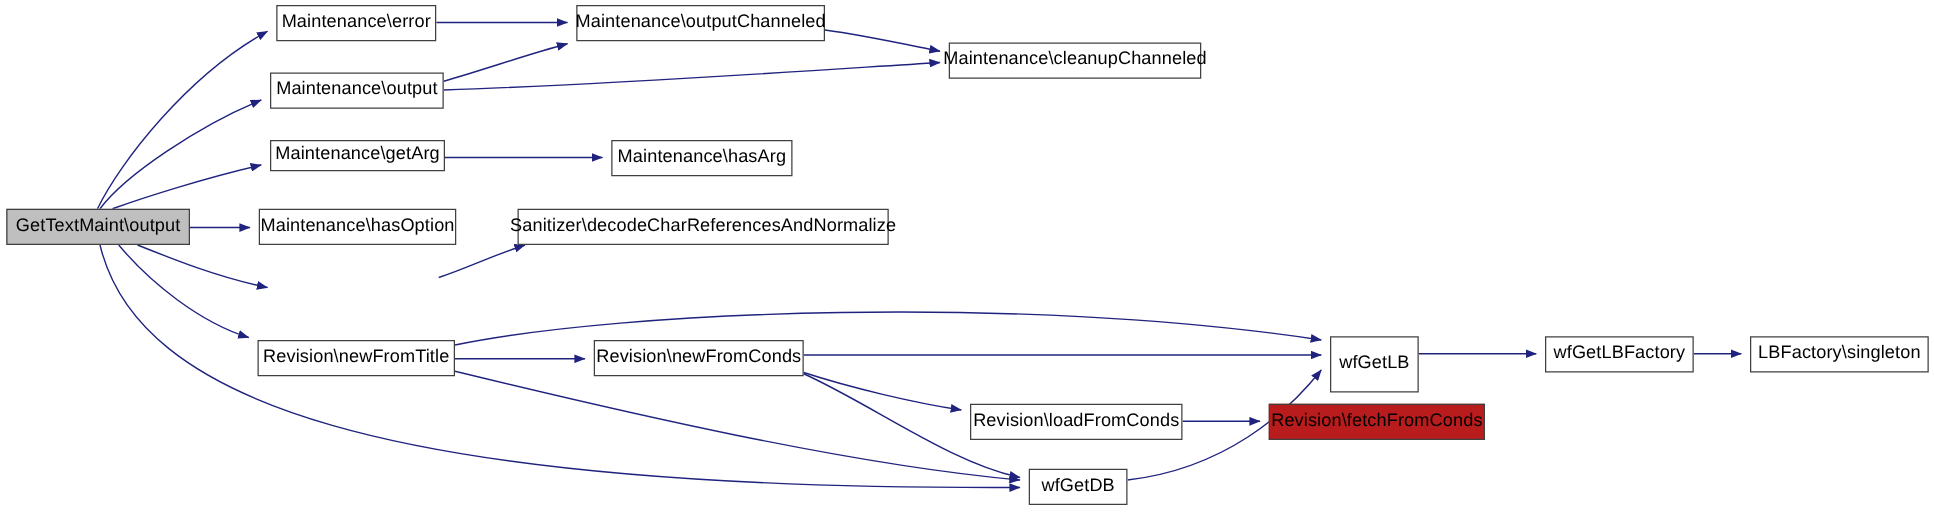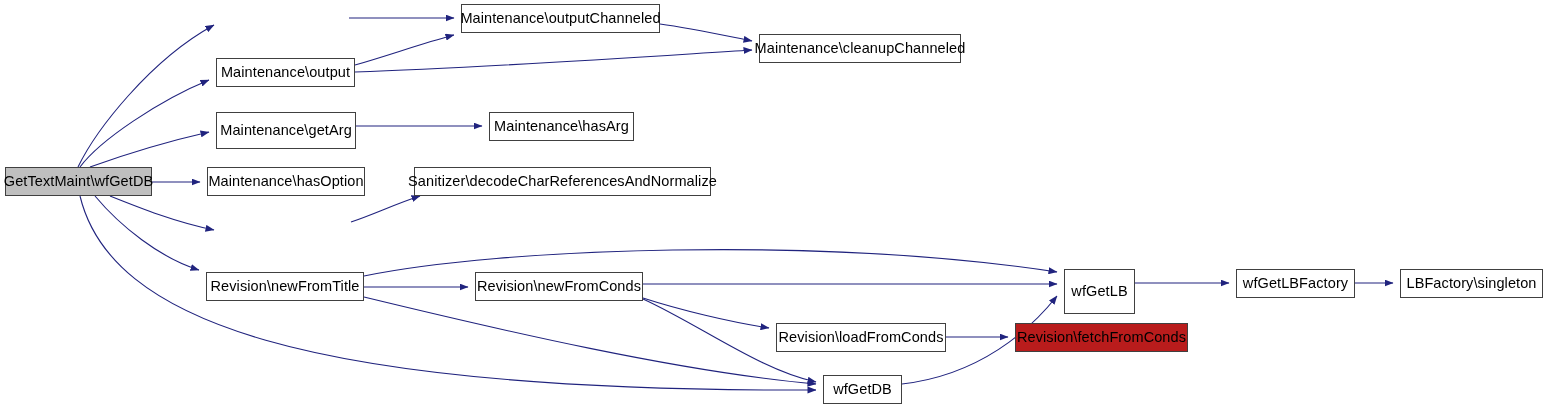--- a/index.html
+++ b/index.html
@@ -80,26 +80,29 @@
       <path d="M 364 297 C 500 330 680 372 816 384" fill="none" stroke="#20237e" stroke-width="1.1" marker-end="url(#arrowhead)"></path>
       <path d="M 643 284 L 1057 284" fill="none" stroke="#20237e" stroke-width="1.1" marker-end="url(#arrowhead)"></path>
       <path d="M 643 298 C 680 310 730 322 769 328" fill="none" stroke="#20237e" stroke-width="1.1" marker-end="url(#arrowhead)"></path>
       <path d="M 643 299 C 700 325 760 370 816 382" fill="none" stroke="#20237e" stroke-width="1.1" marker-end="url(#arrowhead)"></path>
       <path d="M 946 337 L 1008 337" fill="none" stroke="#20237e" stroke-width="1.1" marker-end="url(#arrowhead)"></path>
       <path d="M 902 384 C 980 375 1030 330 1057 296" fill="none" stroke="#20237e" stroke-width="1.1" marker-end="url(#arrowhead)"></path>
       <path d="M 1135 283 L 1229 283" fill="none" stroke="#20237e" stroke-width="1.1" marker-end="url(#arrowhead)"></path>
       <path d="M 1355 283 L 1393 283" fill="none" stroke="#20237e" stroke-width="1.1" marker-end="url(#arrowhead)"></path>
     </svg>
 <div class="node root" style="left: 5px; top: 167px; width: 147px; height: 29px; border-color: rgb(64, 64, 64); background: rgb(191, 191, 191); color: rgb(0, 0, 0);">
-      <span class="node-label">GetTextMaint\wfGetDB</span>
+      <span class="node-label">GetTextMaint\output</span>
+    </div>
+    <div class="node" style="left: 221px; top: 4px; width: 128px; height: 29px; border-color: rgb(64, 64, 64); background: rgb(255, 255, 255); color: rgb(0, 0, 0);">
+      <span class="node-label">Maintenance\error</span>
     </div>
     <div class="node" style="left: 216px; top: 58px; width: 139px; height: 29px; border-color: rgb(64, 64, 64); background: rgb(255, 255, 255); color: rgb(0, 0, 0);">
       <span class="node-label">Maintenance\output</span>
     </div>
-    <div class="node" style="left: 216px; top: 112px; width: 140px; height: 37px; border-color: rgb(64, 64, 64); background: rgb(255, 255, 255); color: rgb(0, 0, 0);">
+    <div class="node" style="left: 216px; top: 112px; width: 140px; height: 25px; border-color: rgb(64, 64, 64); background: rgb(255, 255, 255); color: rgb(0, 0, 0);">
       <span class="node-label">Maintenance\getArg</span>
     </div>
     <div class="node" style="left: 207px; top: 167px; width: 158px; height: 29px; border-color: rgb(64, 64, 64); background: rgb(255, 255, 255); color: rgb(0, 0, 0);">
       <span class="node-label">Maintenance\hasOption</span>
     </div>
     <div class="node" style="left: 206px; top: 272px; width: 158px; height: 29px; border-color: rgb(64, 64, 64); background: rgb(255, 255, 255); color: rgb(0, 0, 0);">
       <span class="node-label">Revision\newFromTitle</span>
     </div>
     <div class="node" style="left: 461px; top: 4px; width: 199px; height: 29px; border-color: rgb(64, 64, 64); background: rgb(255, 255, 255); color: rgb(0, 0, 0);">
       <span class="node-label">Maintenance\outputChanneled</span>

